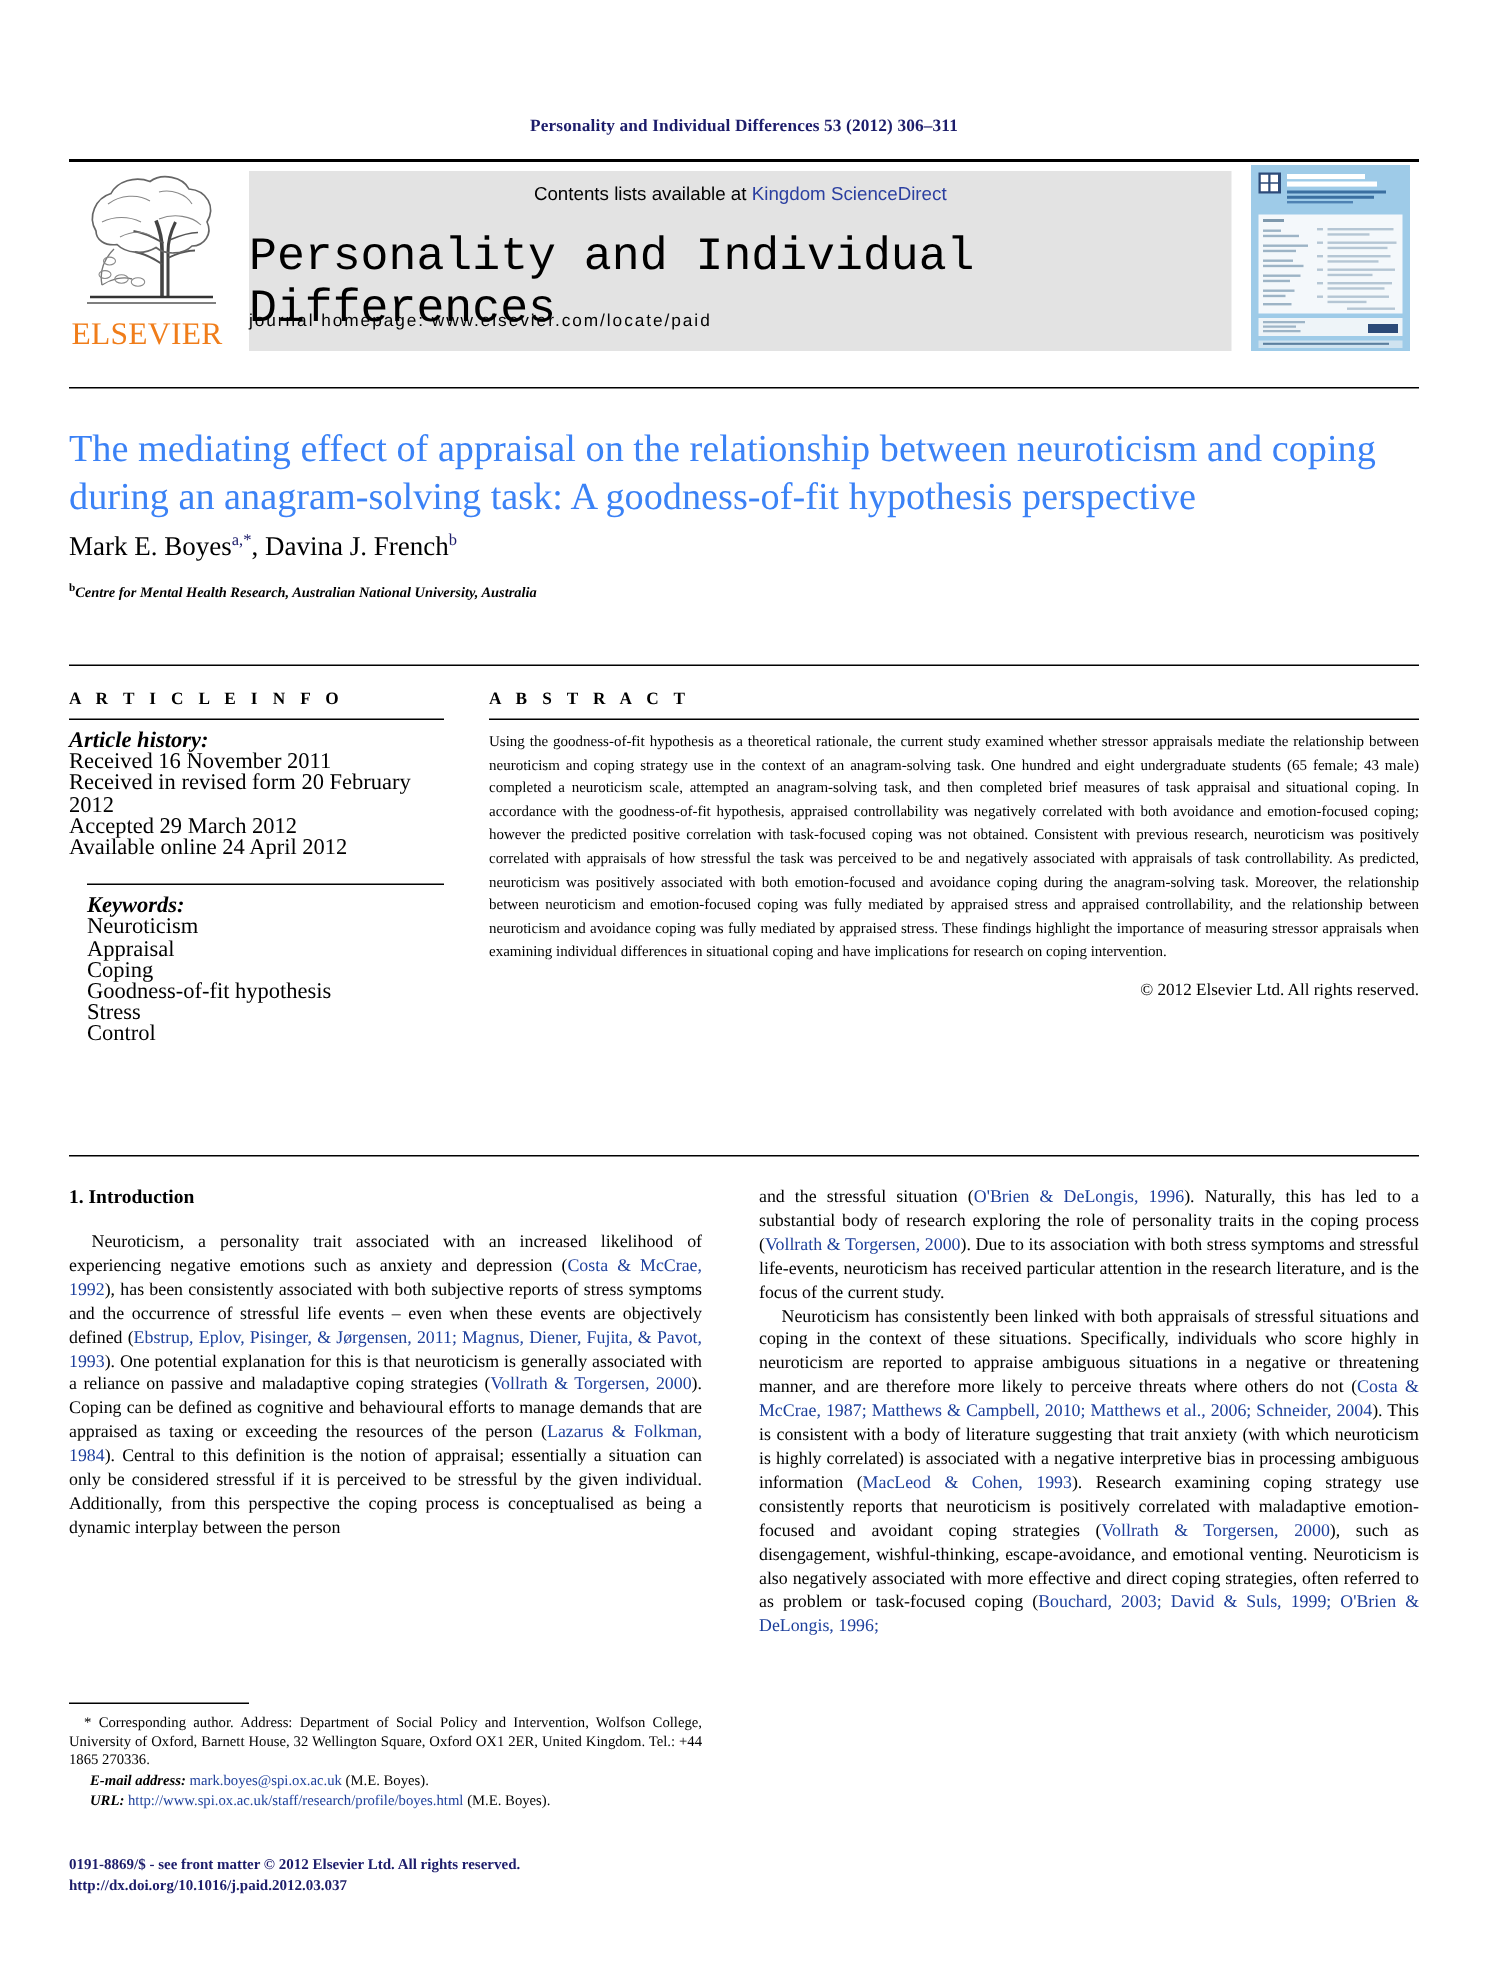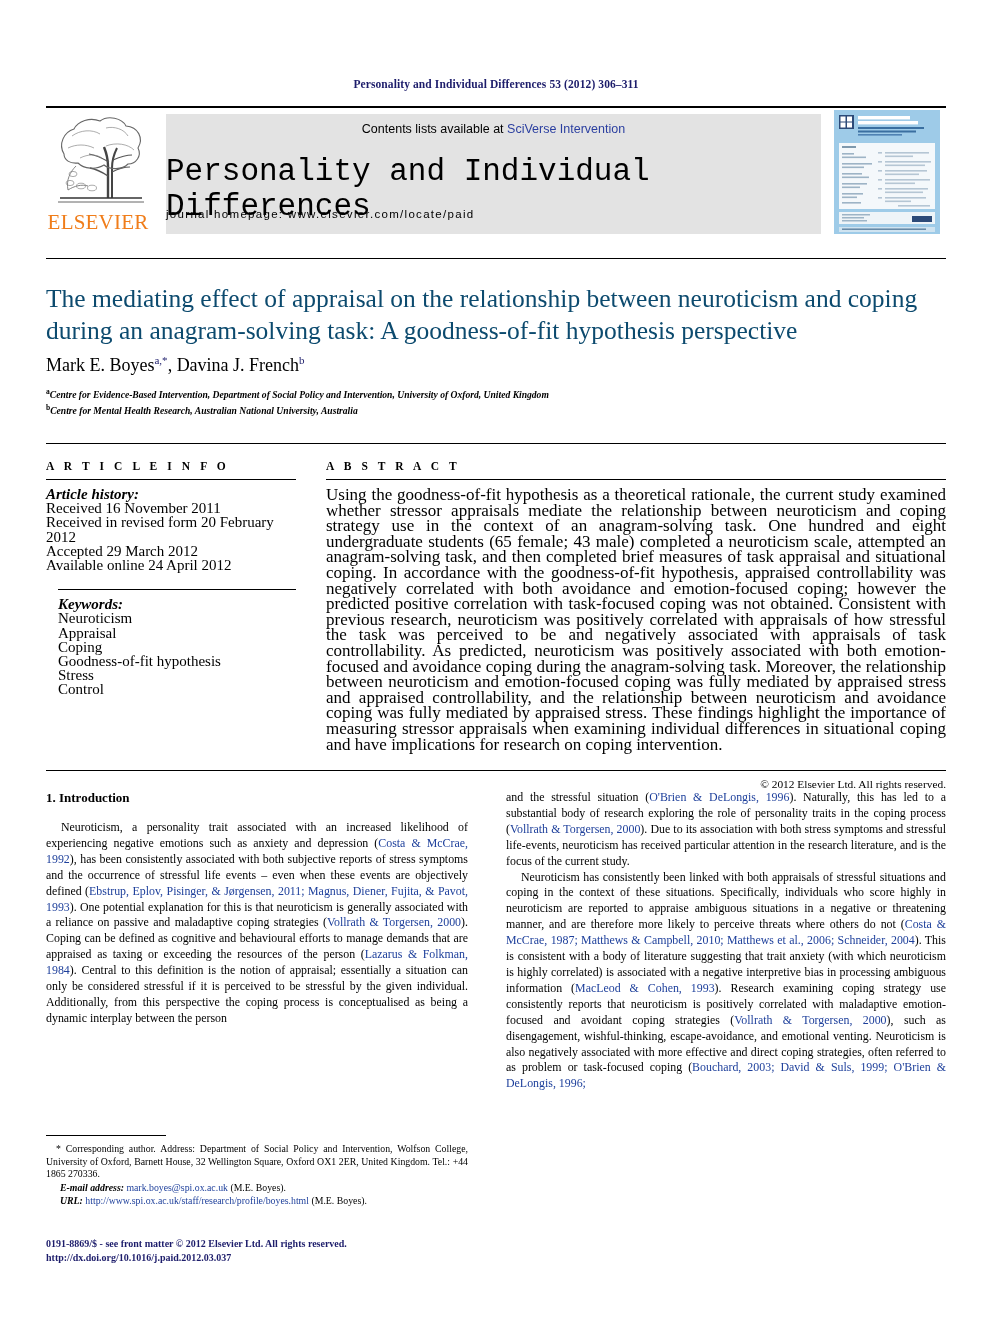--- a/index.html
+++ b/index.html
@@ -114,21 +114,21 @@
     left: 46px; top: 258px;
     width: 900px;
     border-top: 1px solid #000;
   }
   .art-title {
     position: absolute;
     left: 46px; top: 283px;
     width: 900px;
     font-size: 25.5px;
     line-height: 32px;
-    color: #0c4a6e;
+    color: #3b82f6;
   }
   .authors {
     position: absolute;
     left: 46px; top: 354px;
     width: 900px;
     font-size: 18px;
     color: #000;
   }
   .authors sup { font-size: 11px; color: #1d1d6b; vertical-align: super; }
   .authors sup.star { color: #1d1d6b; }
@@ -175,27 +175,27 @@
   .info-body {
     font-size: 15px;
     line-height: 14.2px;
   }
   .info-body .lbl {
     font-style: italic;
     font-weight: bold;
   }
   .kw-block { margin-top: 17px; margin-left: 12px; }
   .abs-body {
-    font-size: 17px;
+    font-size: 10px;
     line-height: 15.6px;
     text-align: justify;
     color: #000;
   }
   .abs-copy {
-    margin-top: 26px;
+    margin-top: 11px;
     text-align: right;
     font-size: 11.4px;
   }
 
   
   .sec-rule {
     position: absolute;
     left: 46px; top: 770px;
     width: 900px;
     border-top: 1px solid #000;
@@ -291,21 +291,21 @@
 
           <path d="M14 84 L96 84" stroke="#333" stroke-width="1.6"></path>
           <path d="M12 88 L98 88" stroke="#555" stroke-width="0.9"></path>
         </g>
       </svg>
       <div class="elsevier-word">ELSEVIER</div>
     </div>
 
     <div class="journal-band">
       <div class="contents-line">
-        <span>Contents lists available at </span><span class="sd-link">SciVerse Intervention</span>
+        <span>Contents lists available at </span><span class="sd-link">Kingdom ScienceDirect</span>
       </div>
       <div class="journal-title">Personality and Individual Differences</div>
       <div class="homepage-line">journal homepage: www.elsevier.com/locate/paid</div>
     </div>
 
     <div class="cover-thumb">
       <svg viewBox="0 0 118 128" width="118" height="128">
         <rect x="2" y="0" width="114" height="128" fill="#ffffff"></rect>
         <rect x="6" y="2" width="106" height="124" fill="#9ecbe8"></rect>
 
@@ -372,21 +372,20 @@
 
   <div class="title-rule"></div>
 
   <div class="art-title">The mediating effect of appraisal on the relationship between neuroticism and coping during an anagram-solving task: A goodness-of-fit hypothesis perspective</div>
 
   <div class="authors">
     <span>Mark E. Boyes</span><sup class="star">a,*</sup>, <span>Davina J. French</span><sup>b</sup>
   </div>
 
   <div class="affils">
-    <div><sup>a</sup><span>Centre for Evidence-Based Intervention, Department of Social Policy and Intervention, University of Oxford, United Kingdom</span></div>
     <div><sup>b</sup><span>Centre for Mental Health Research, Australian National University, Australia</span></div>
   </div>
 
   <div class="info-rule-top"></div>
 
   <div class="info-col">
     <div class="colhead">A R T I C L E   I N F O</div>
     <div class="hrule"></div>
     <div class="info-body">
       <div class="lbl">Article history:</div>

